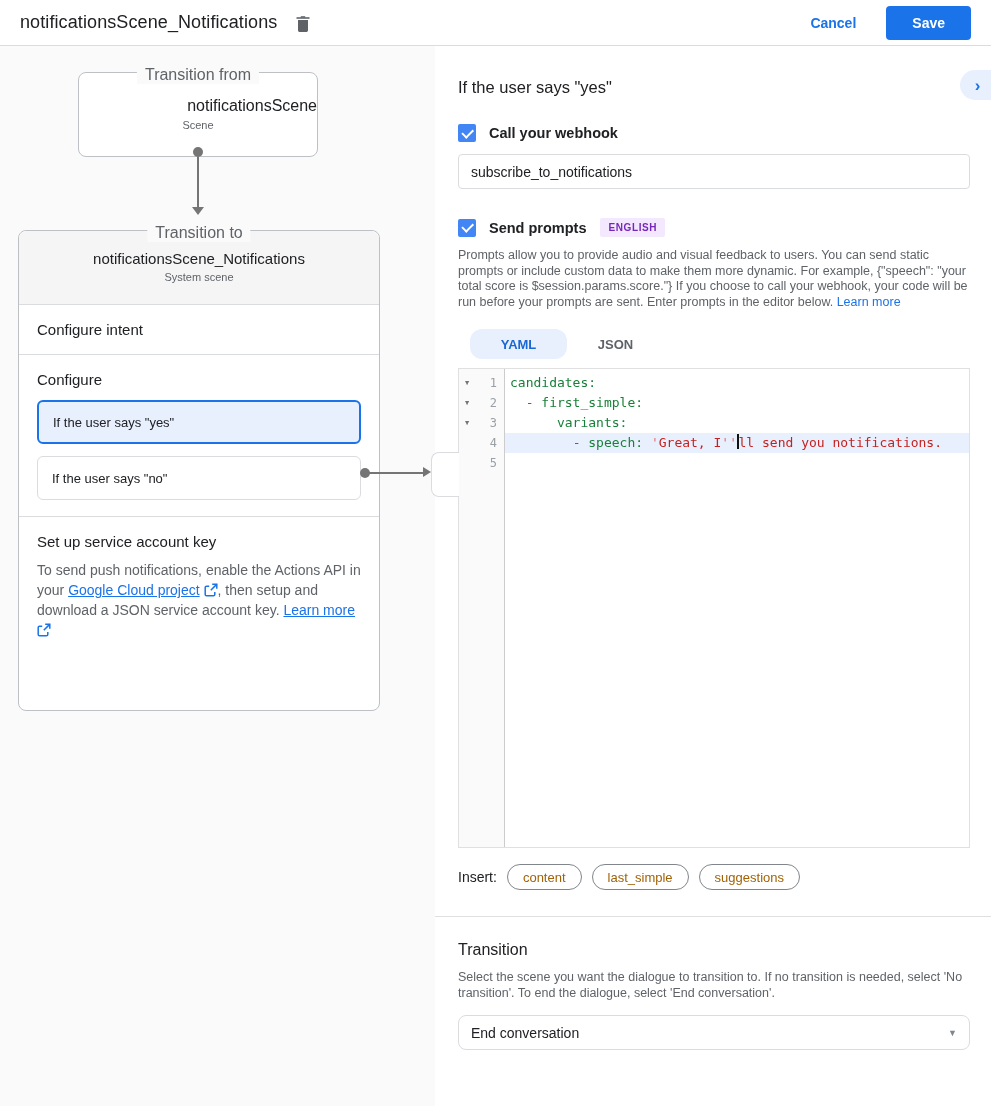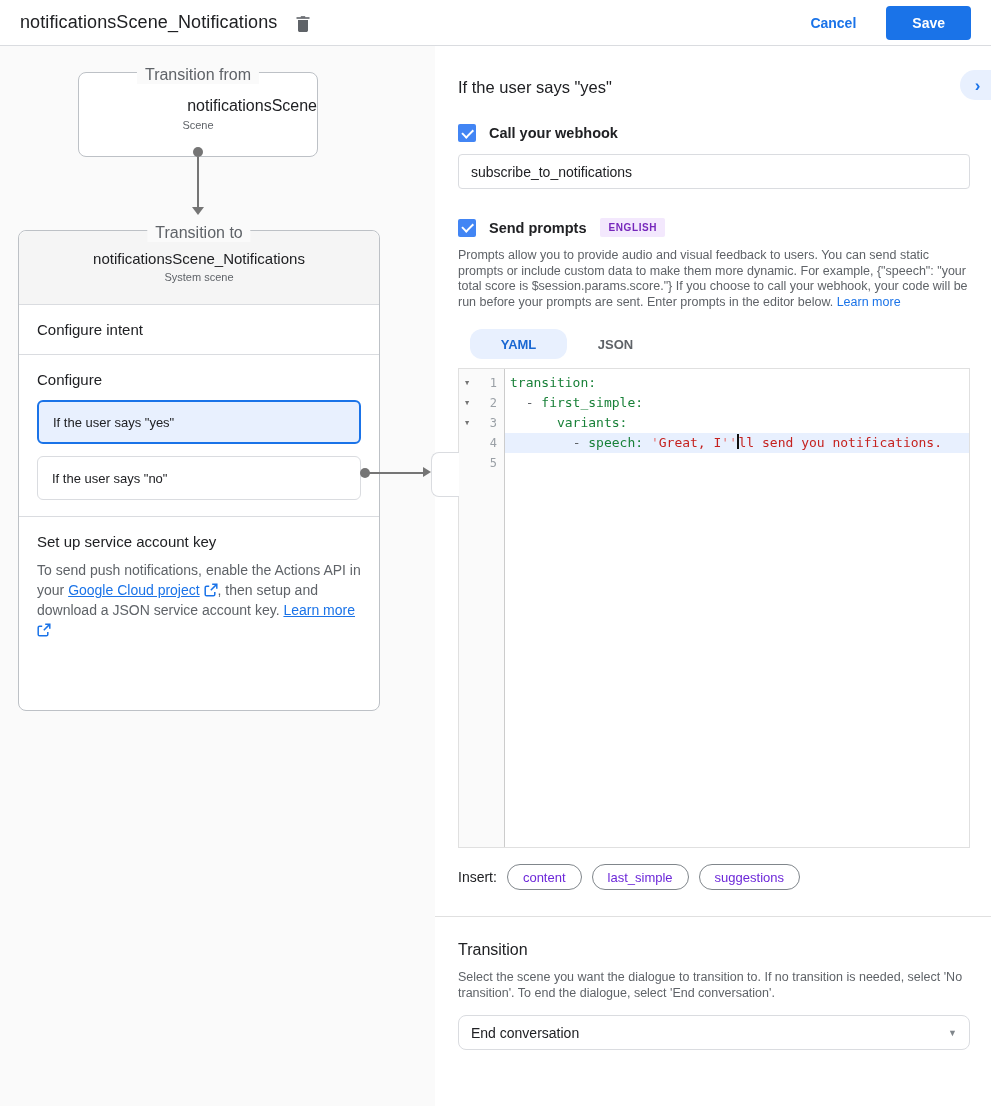--- a/index.html
+++ b/index.html
@@ -96,21 +96,21 @@
   .tk-key { color:#188038; }
   .tk-dash { color:#5f6368; }
   .tk-plain { color:#202124; }
   .tk-string { color:#c5221f; }
   .tk-quote { color:#e57373; }
   .cursor { display:inline-block; width:1.5px; height:15px; background:#111; vertical-align:-2px; }
 
   .insert-row { margin-top:16px; display:flex; align-items:center; }
   .insert-label { font-size:14px; color:#202124; margin-right:10px; }
   .chip { border:1px solid #80868b; border-radius:13px; height:26px; padding:8px 15px; display:flex;
-    align-items:center; font-size:13px; color:#6d28d9; background:#fff; margin-right:10px; cursor:pointer; }
+    align-items:center; font-size:13px; color:#a16207; background:#fff; margin-right:10px; cursor:pointer; }
 
   .divider { margin:26px -21px 0 -23px; border-top:1px solid #e0e0e0; }
   .transition-h { margin-top:24px; font-size:16px; color:#202124; }
   .select-box { margin-top:14px; height:35px; border:1px solid #dadce0; border-radius:8px;
     display:flex; align-items:center; padding:0 12px; font-size:14px; color:#202124; cursor:pointer; }
   .select-box .caret { margin-left:auto; font-size:9px; color:#80868b; }
 </style>
 </head>
 <body>
 
@@ -223,21 +223,21 @@
           <div class="gut-row">
             <span class="fold"></span>
             <span class="lnum">4</span>
           </div>
           <div class="gut-row">
             <span class="fold"></span>
             <span class="lnum">5</span>
           </div>
         </div>
       <div class="code-area">
-          <div class="code-row"><span class="tk-key">transition:</span></div>
+          <div class="code-row"><span class="tk-key">candidates:</span></div>
           <div class="code-row"><span class="tk-plain">  </span><span class="tk-dash">- </span><span class="tk-key">first_simple:</span></div>
           <div class="code-row"><span class="tk-plain">      </span><span class="tk-key">variants:</span></div>
           <div class="code-row hl"><span class="tk-plain">        </span><span class="tk-dash">- </span><span class="tk-key">speech:</span><span class="tk-plain"> </span><span class="tk-quote">'</span><span class="tk-string">Great, I</span><span class="tk-quote">''</span><span class="cursor"></span><span class="tk-string">ll send you notifications.</span></div>
           <div class="code-row"></div>
         </div>
     </div>
 
     <div class="insert-row">
       <span class="insert-label">Insert:</span>
       <button class="chip">content</button>

